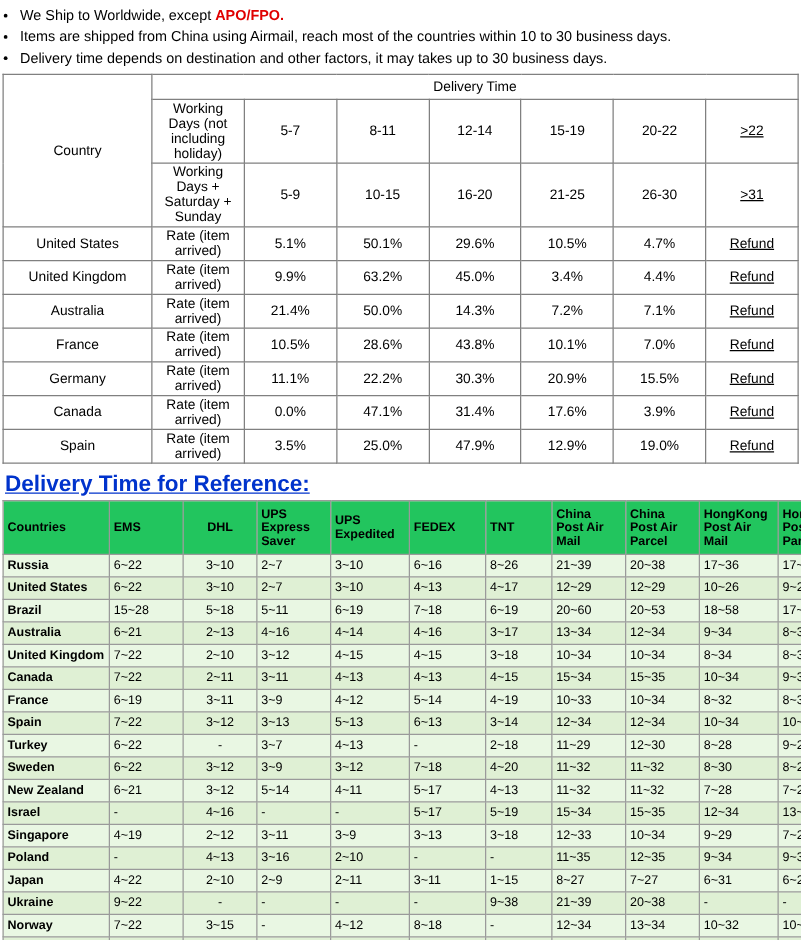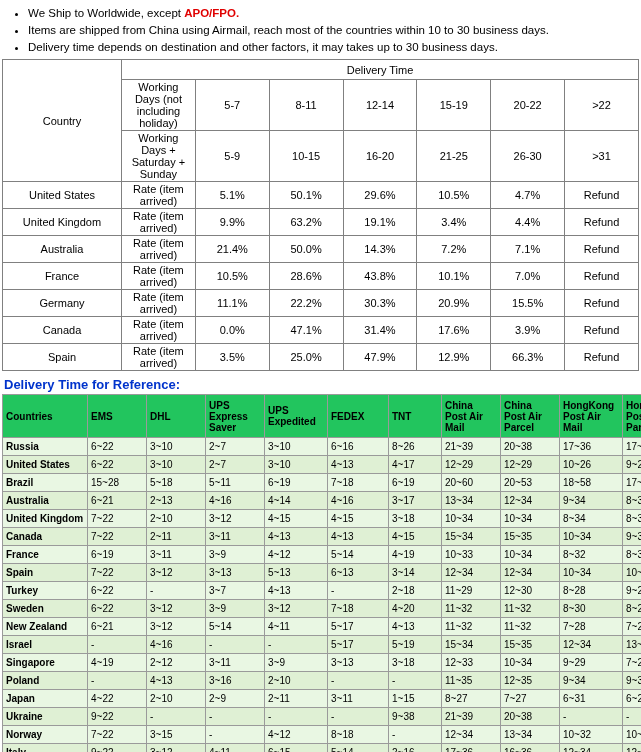--- a/index.html
+++ b/index.html
@@ -8,21 +8,21 @@
     background:#ffffff;
     font-family:"Liberation Sans", sans-serif;
     font-size:11px;
     color:#000;
   }
   .page{width:641px;box-sizing:border-box;padding:0;}
 
   
   ul.notes{
     margin:6px 0 4px 0;
-    padding-left:28px;
+    padding-left:16px;
     list-style:disc;
   }
   ul.notes li{
     font-size:11.5px;
     line-height:15px;
     margin-bottom:2px;
   }
   .red{color:#e00000;font-weight:bold;}
 
   
@@ -37,28 +37,29 @@
     font-size:11px;
     padding:1px 3px;
     text-align:center;
     vertical-align:middle;
     height:17px;
     font-weight:normal;
   }
   .dt .country-col{width:112px;margin-left:22px;}
   .dt .label-col{text-align:center;}
   .dt .num{width:44px;margin-left:36px;}
-  .dt .num-last{width:46px;}
+  .dt .num-last{width:46px;text-decoration:underline;}
 
   
   .section-title{
     color:#0033cc;
     font-weight:bold;
-    font-size:13px;
+    font-size:18px;
     margin:6px 0 2px 4px;
+    text-decoration:underline;
   }
 
   
   .ref{
     width:637px;
     margin:0 2px 4px 2px;
     table-layout:fixed;
     background:#e9f7e3;
   }
   .ref th,.ref td{
@@ -74,21 +75,21 @@
     font-size:10px;
     text-align:left;
     vertical-align:middle;
     height:40px;
     background:#22c55e;
   }
   .ref td.c0{font-weight:bold;}
   .ref tr.alt td{background:#dff0d4;}
   .ref .w0{width:78px;}
   .ref .w1{width:52px;}
-  .ref .w2{width:52px;}
+  .ref .w2{width:52px;text-align:center;}
   .ref .w3{width:52px;}
   .ref .w4{width:56px;margin-left:32px;}
   .ref .w5{width:54px;}
   .ref .w6{width:46px;margin-left:37px;}
   .ref .w7{width:52px;}
   .ref .w8{width:52px;}
   .ref .w9{width:56px;}
   .ref .w10{width:56px;}
 </style>
 </head>
@@ -136,21 +137,21 @@
           <td class="num">29.6%</td>
           <td class="num">10.5%</td>
           <td class="num">4.7%</td>
           <td class="num-last">Refund</td>
         </tr>
         <tr>
           <td class="country-col">United Kingdom</td>
           <td class="label-col">Rate (item arrived)</td>
           <td class="num">9.9%</td>
           <td class="num">63.2%</td>
-          <td class="num">19.1%</td>
+          <td class="num">45.0%</td>
           <td class="num">3.4%</td>
           <td class="num">4.4%</td>
           <td class="num-last">Refund</td>
         </tr>
         <tr>
           <td class="country-col">Australia</td>
           <td class="label-col">Rate (item arrived)</td>
           <td class="num">21.4%</td>
           <td class="num">50.0%</td>
           <td class="num">14.3%</td>
@@ -188,21 +189,21 @@
           <td class="num">3.9%</td>
           <td class="num-last">Refund</td>
         </tr>
         <tr>
           <td class="country-col">Spain</td>
           <td class="label-col">Rate (item arrived)</td>
           <td class="num">3.5%</td>
           <td class="num">25.0%</td>
           <td class="num">47.9%</td>
           <td class="num">12.9%</td>
-          <td class="num">66.3%</td>
+          <td class="num">19.0%</td>
           <td class="num-last">Refund</td>
         </tr>
       </tbody>
   </table>
 
   <div class="section-title">Delivery Time for Reference:</div>
 
   <table class="ref">
     <thead>
       <tr>

